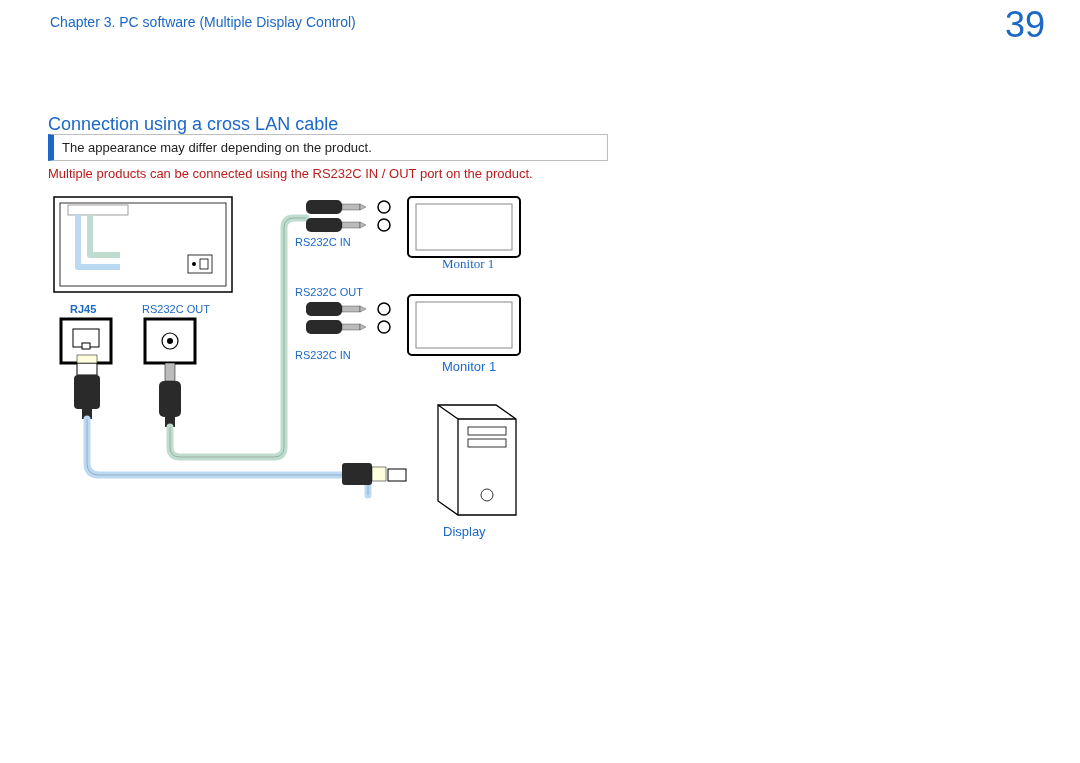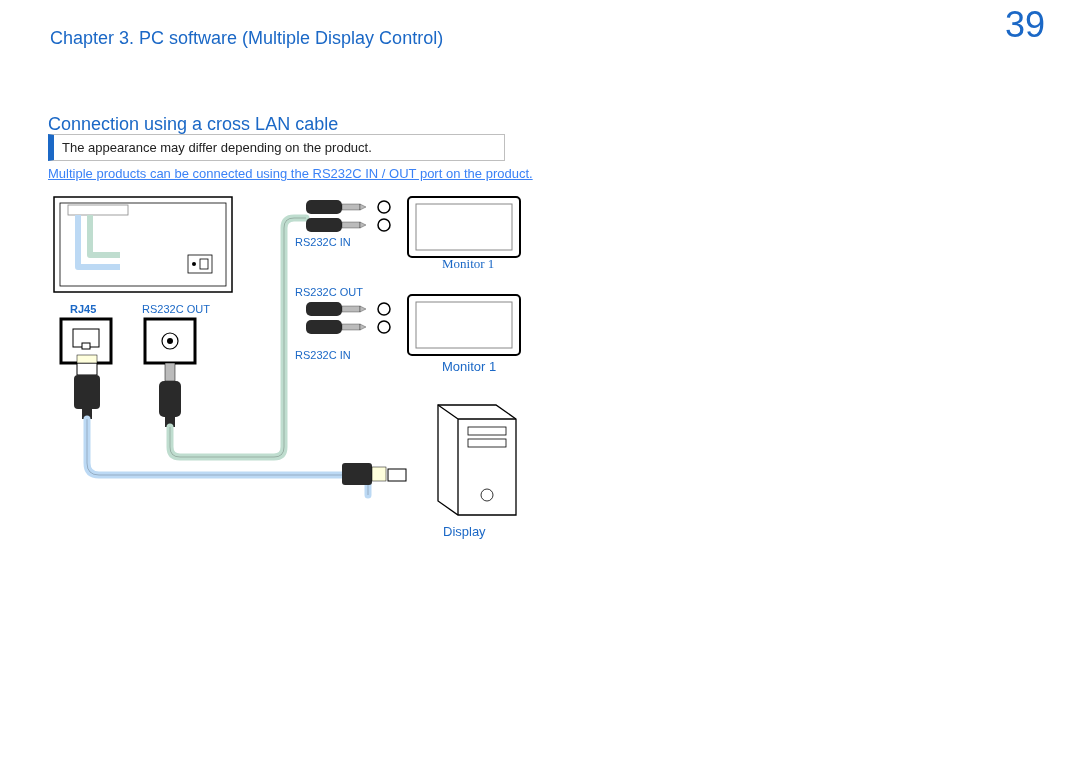--- a/index.html
+++ b/index.html
@@ -9,23 +9,22 @@
     height: 763px;
     background: #ffffff;
     font-family: Arial, Helvetica, sans-serif;
     color: #000;
     position: relative;
   }
   .header-chapter {
     position: absolute;
     left: 50px;
     top: 14px;
-    font-size: 18px;
-    color: #1b68c6;
-    margin-top: 14px;
+    font-size: 14px;
+    color: #1b68c6;
   }
   .page-number {
     position: absolute;
     right: 35px;
     top: 4px;
     font-size: 36px;
     color: #1b68c6;
     font-weight: 400;
   }
   .section-title {
@@ -33,35 +32,34 @@
     left: 48px;
     top: 106px;
     font-size: 18px;
     color: #1b68c6;
     margin-top: 8px;
   }
   .note-box {
     position: absolute;
     left: 48px;
     top: 134px;
-    width: 457px;
+    width: 560px;
     border: 1px solid #bfbfbf;
     border-left: 6px solid #1b68c6;
     padding: 5px 8px;
     font-size: 13px;
     color: #222;
     box-sizing: border-box;
   }
   .desc-text {
     position: absolute;
     left: 48px;
     top: 166px;
     font-size: 13px;
-    color: #3b82f6;
-    text-decoration: underline;
+    color: #b91c1c;
   }
   .diagram {
     position: absolute;
     left: 48px;
     top: 195px;
     width: 520px;
     height: 360px;
   }
   .label {
     position: absolute;

